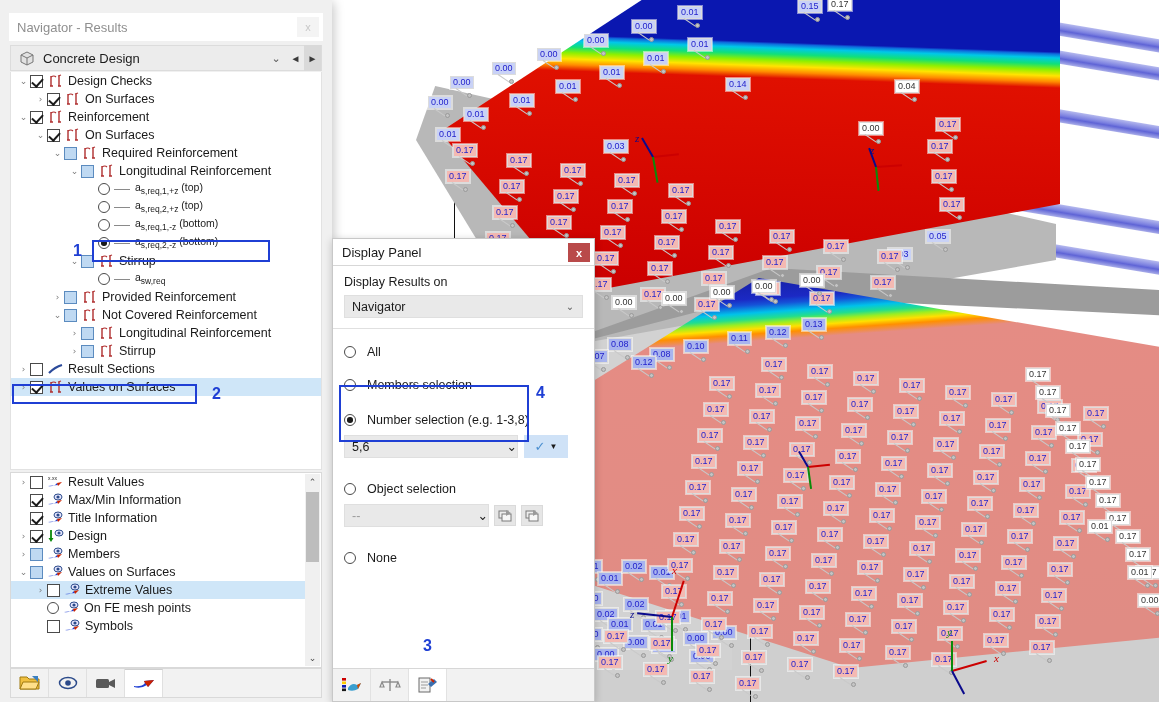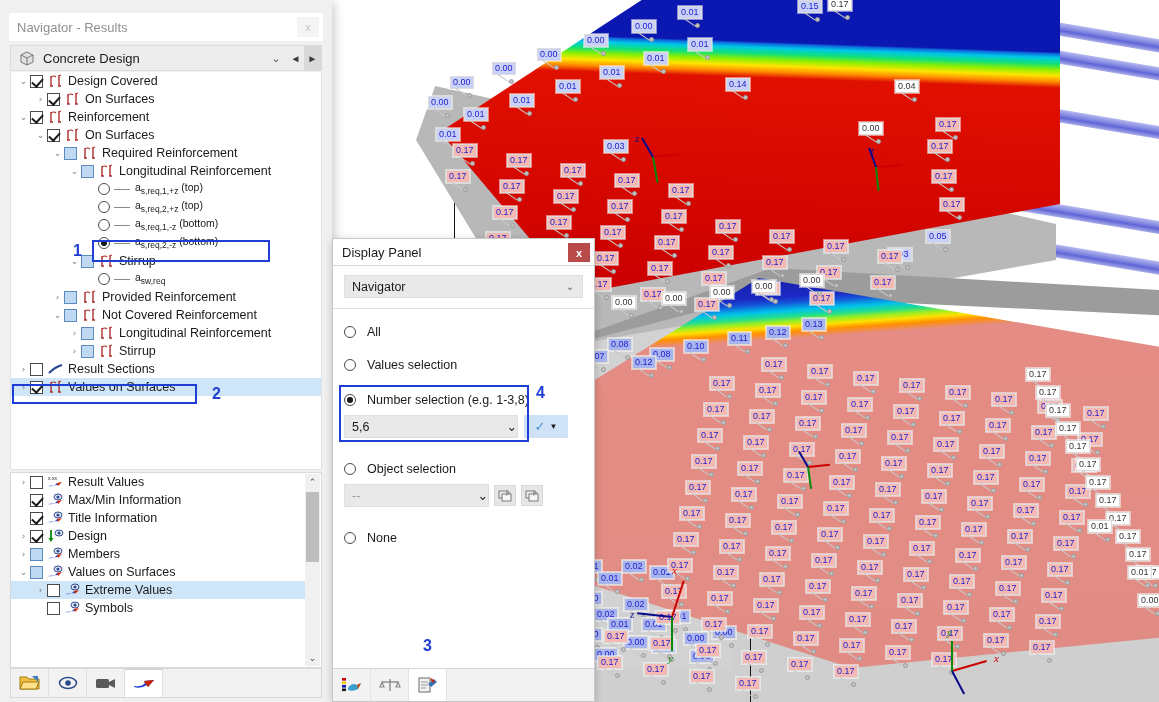--- a/index.html
+++ b/index.html
@@ -1145,21 +1145,21 @@
       <div id="tree-rows">
           <div class="row" style="padding-left: 6px;">
             <span class="exp">⌄</span>
             <span class="chk on"></span>
             <span class="ico"><svg width="17" height="14" viewBox="0 0 17 14">
                 <path d="M4 2 v10 M12 2 v10" stroke="#b03030" stroke-width="1.4"></path>
                 <path d="M4 3 q3 -2 5 0" stroke="#b03030" stroke-width="1.2" fill="none"></path>
                 <path d="M11 2 l3 -1" stroke="#b03030" stroke-width="1.2"></path>
                 <path d="M3 12 h3 M11 12 h3" stroke="#b03030" stroke-width="1.4"></path>
               </svg></span>
-            <span>Design Covered</span>
+            <span>Design Checks</span>
           </div>
           <div class="row" style="padding-left: 23px;">
             <span class="exp">›</span>
             <span class="chk on"></span>
             <span class="ico"><svg width="17" height="14" viewBox="0 0 17 14">
                 <path d="M4 2 v10 M12 2 v10" stroke="#b03030" stroke-width="1.4"></path>
                 <path d="M4 3 q3 -2 5 0" stroke="#b03030" stroke-width="1.2" fill="none"></path>
                 <path d="M11 2 l3 -1" stroke="#b03030" stroke-width="1.2"></path>
                 <path d="M3 12 h3 M11 12 h3" stroke="#b03030" stroke-width="1.4"></path>
               </svg></span>
@@ -1392,20 +1392,31 @@
           <div class="row sel" style="padding-left: 23px;">
             <span class="exp">›</span>
             <span class="chk"></span>
             <span class="ico"><svg width="17" height="14" viewBox="0 0 17 14">
                 <ellipse cx="11" cy="4" rx="4" ry="3" fill="#e8e8ff" stroke="#2b4a8a"></ellipse>
                 <circle cx="11" cy="4" r="1.6" fill="#2b4a8a"></circle>
                 <path d="M1 11 q6 1 9 -3 l1 2 z" fill="#1f3fd4"></path>
                 <path d="M10 8 l5 -1 l-4 4 z" fill="#cc2200"></path>
               </svg></span>
             <span>Extreme Values</span>
+          </div>
+          <div class="row" style="padding-left: 23px;">
+            <span class="exp"></span>
+            <span class="radio"></span>
+            <span class="ico"><svg width="17" height="14" viewBox="0 0 17 14">
+                <ellipse cx="11" cy="4" rx="4" ry="3" fill="#e8e8ff" stroke="#2b4a8a"></ellipse>
+                <circle cx="11" cy="4" r="1.6" fill="#2b4a8a"></circle>
+                <path d="M1 11 q6 1 9 -3 l1 2 z" fill="#1f3fd4"></path>
+                <path d="M10 8 l5 -1 l-4 4 z" fill="#cc2200"></path>
+              </svg></span>
+            <span>On FE mesh points</span>
           </div>
           <div class="row" style="padding-left: 23px;">
             <span class="exp"></span>
             <span class="chk"></span>
             <span class="ico"><svg width="17" height="14" viewBox="0 0 17 14">
                 <ellipse cx="11" cy="4" rx="4" ry="3" fill="#e8e8ff" stroke="#2b4a8a"></ellipse>
                 <circle cx="11" cy="4" r="1.6" fill="#2b4a8a"></circle>
                 <path d="M1 11 q6 1 9 -3 l1 2 z" fill="#1f3fd4"></path>
                 <path d="M10 8 l5 -1 l-4 4 z" fill="#cc2200"></path>
               </svg></span>
@@ -1450,34 +1461,35 @@
     <div class="nav-shadow"></div>
   </div>
 
   <div id="controlpanel">
     <div class="cp-title">
       <span class="t">Display Panel</span>
       <div class="cp-close">x</div>
     </div>
 
     <div class="cp-section">
+      <div class="cp-lab">Display Results on</div>
       <div class="cp-select">
         <span class="v">Navigator</span>
         <span class="c">⌄</span>
       </div>
     </div>
 
     <div class="cp-opt">
       <span class="radio"></span>
       <span class="rl">All</span>
     </div>
 
     <div class="cp-opt">
       <span class="radio"></span>
-      <span class="rl">Values selection</span>
+      <span class="rl">Members selection</span>
     </div>
 
     <div class="cp-opt" style="margin-top:15px;">
       <span class="radio on"></span>
       <span class="rl">Number selection (e.g. 1-3,8)</span>
     </div>
     <div class="cp-input-row">
       <div class="cp-input">
         <span class="v">5,6</span>
         <span class="c">⌄</span>

